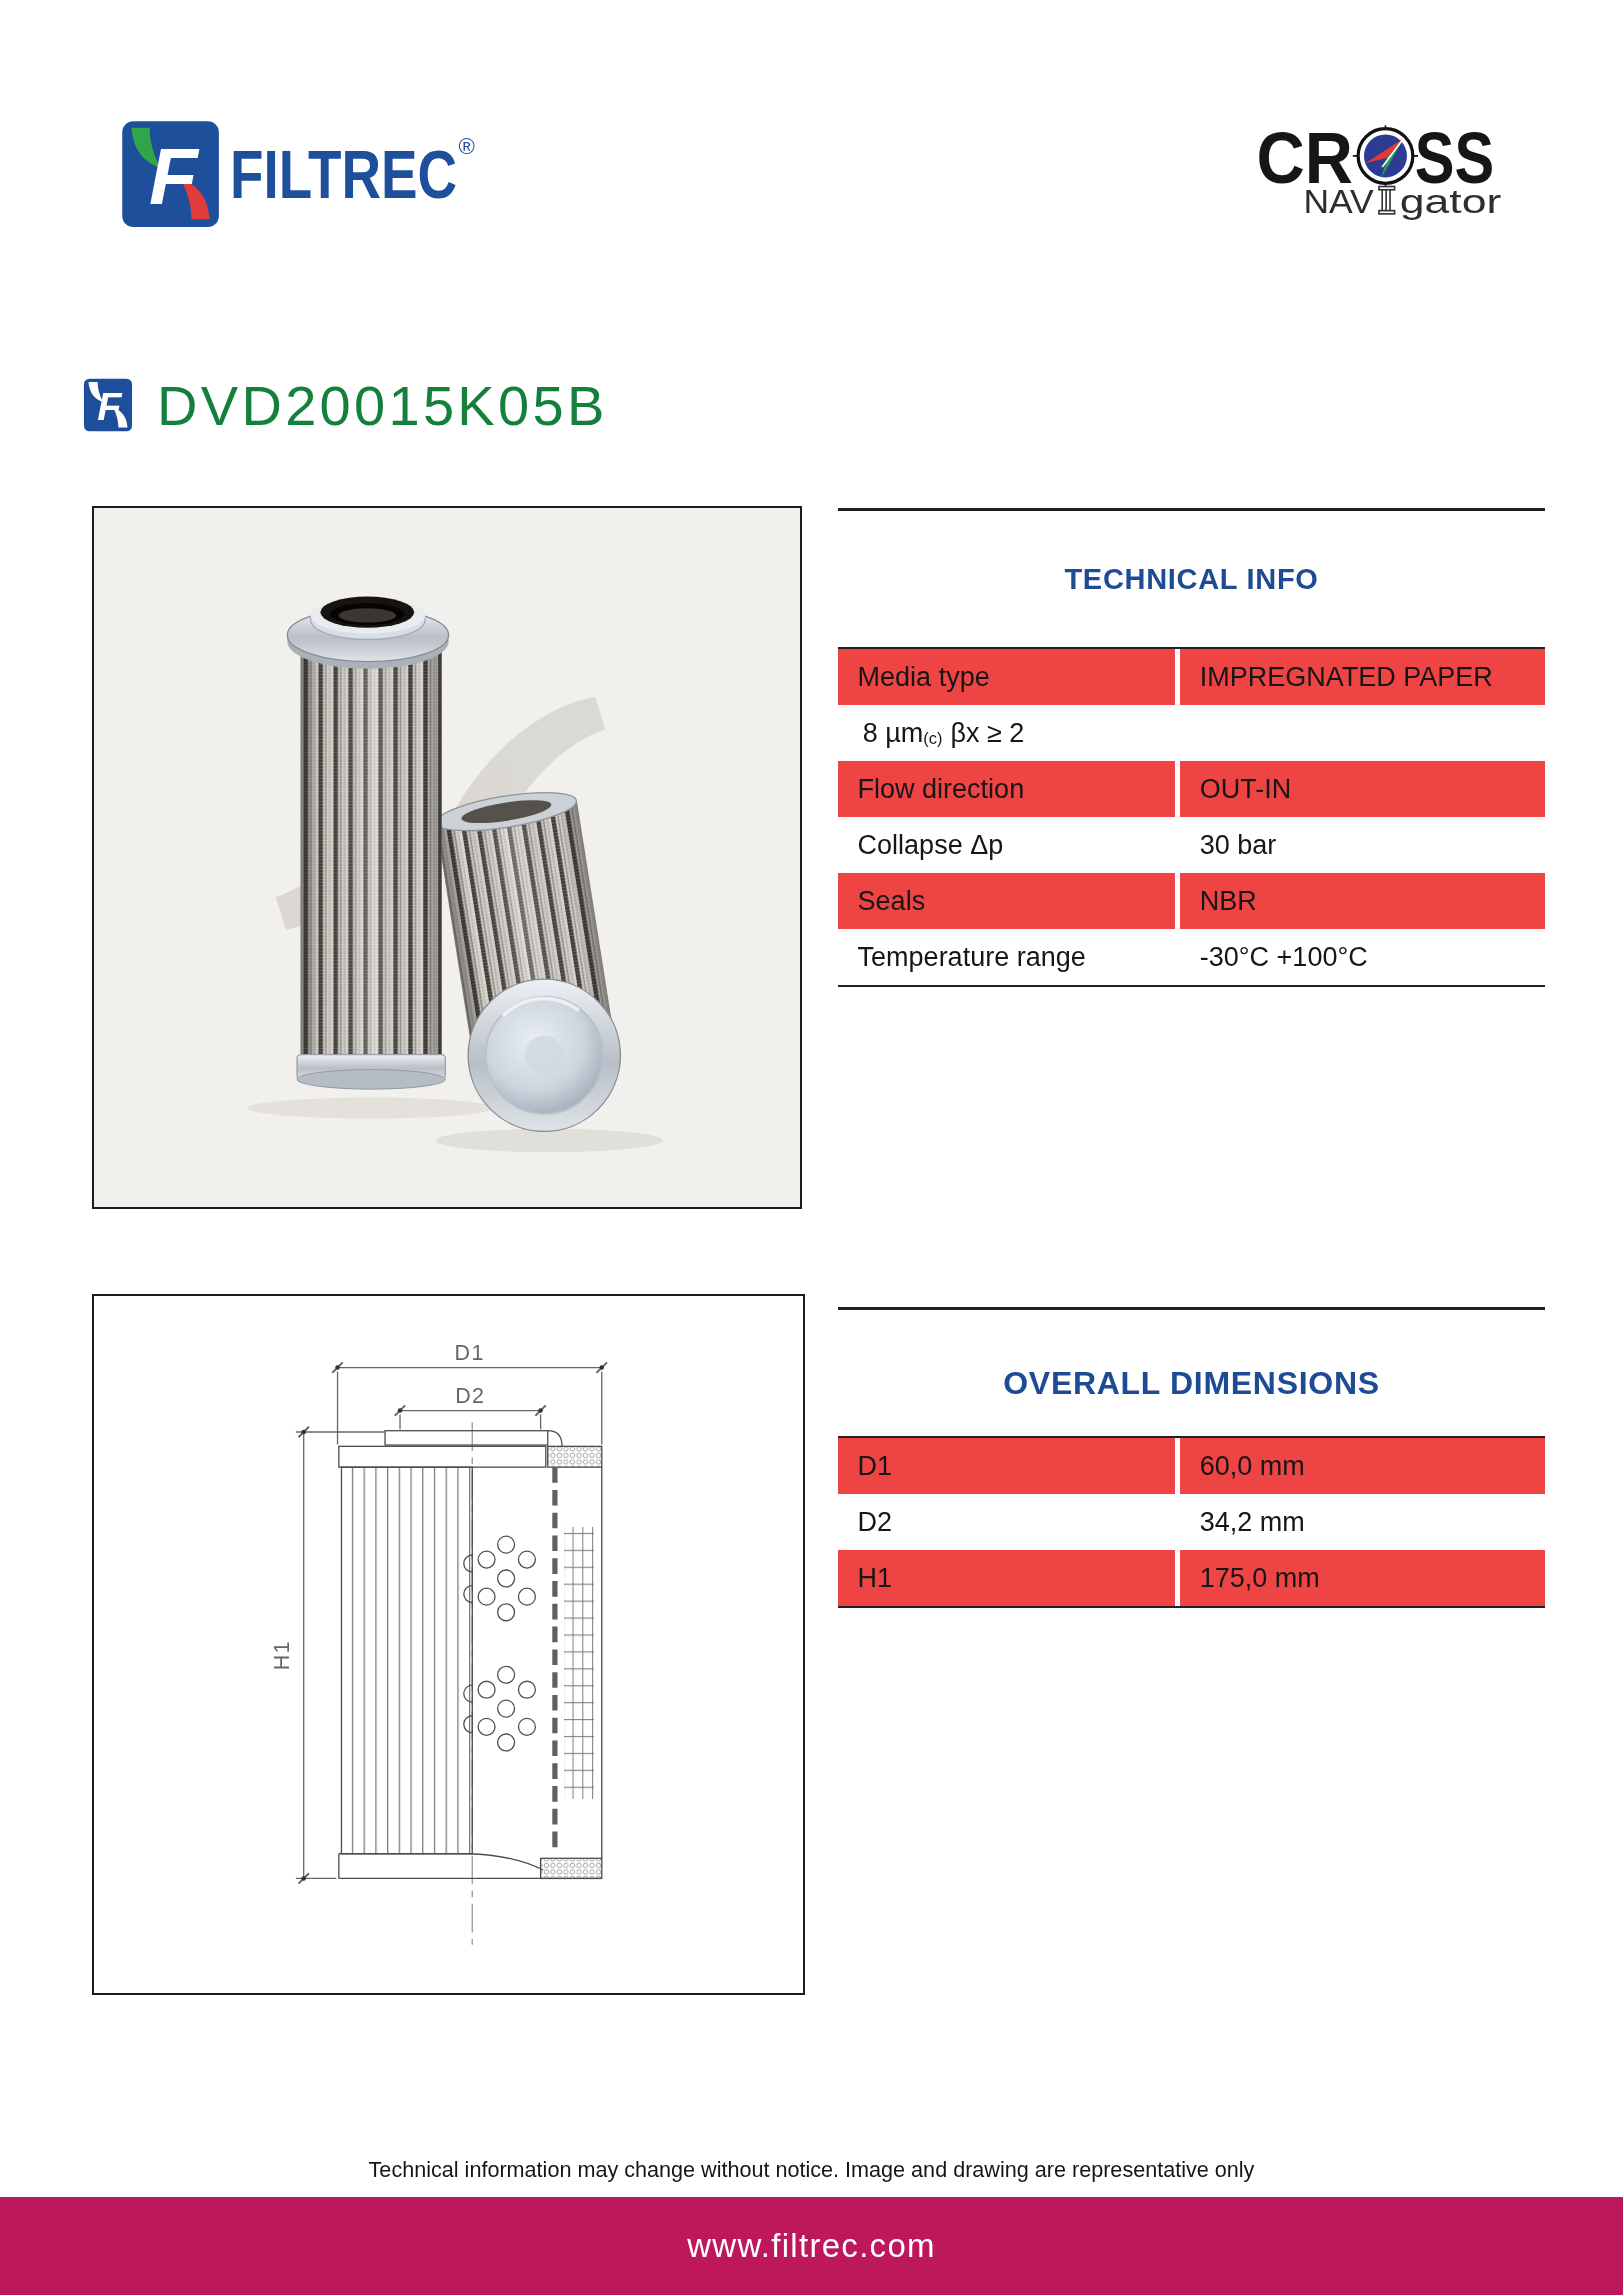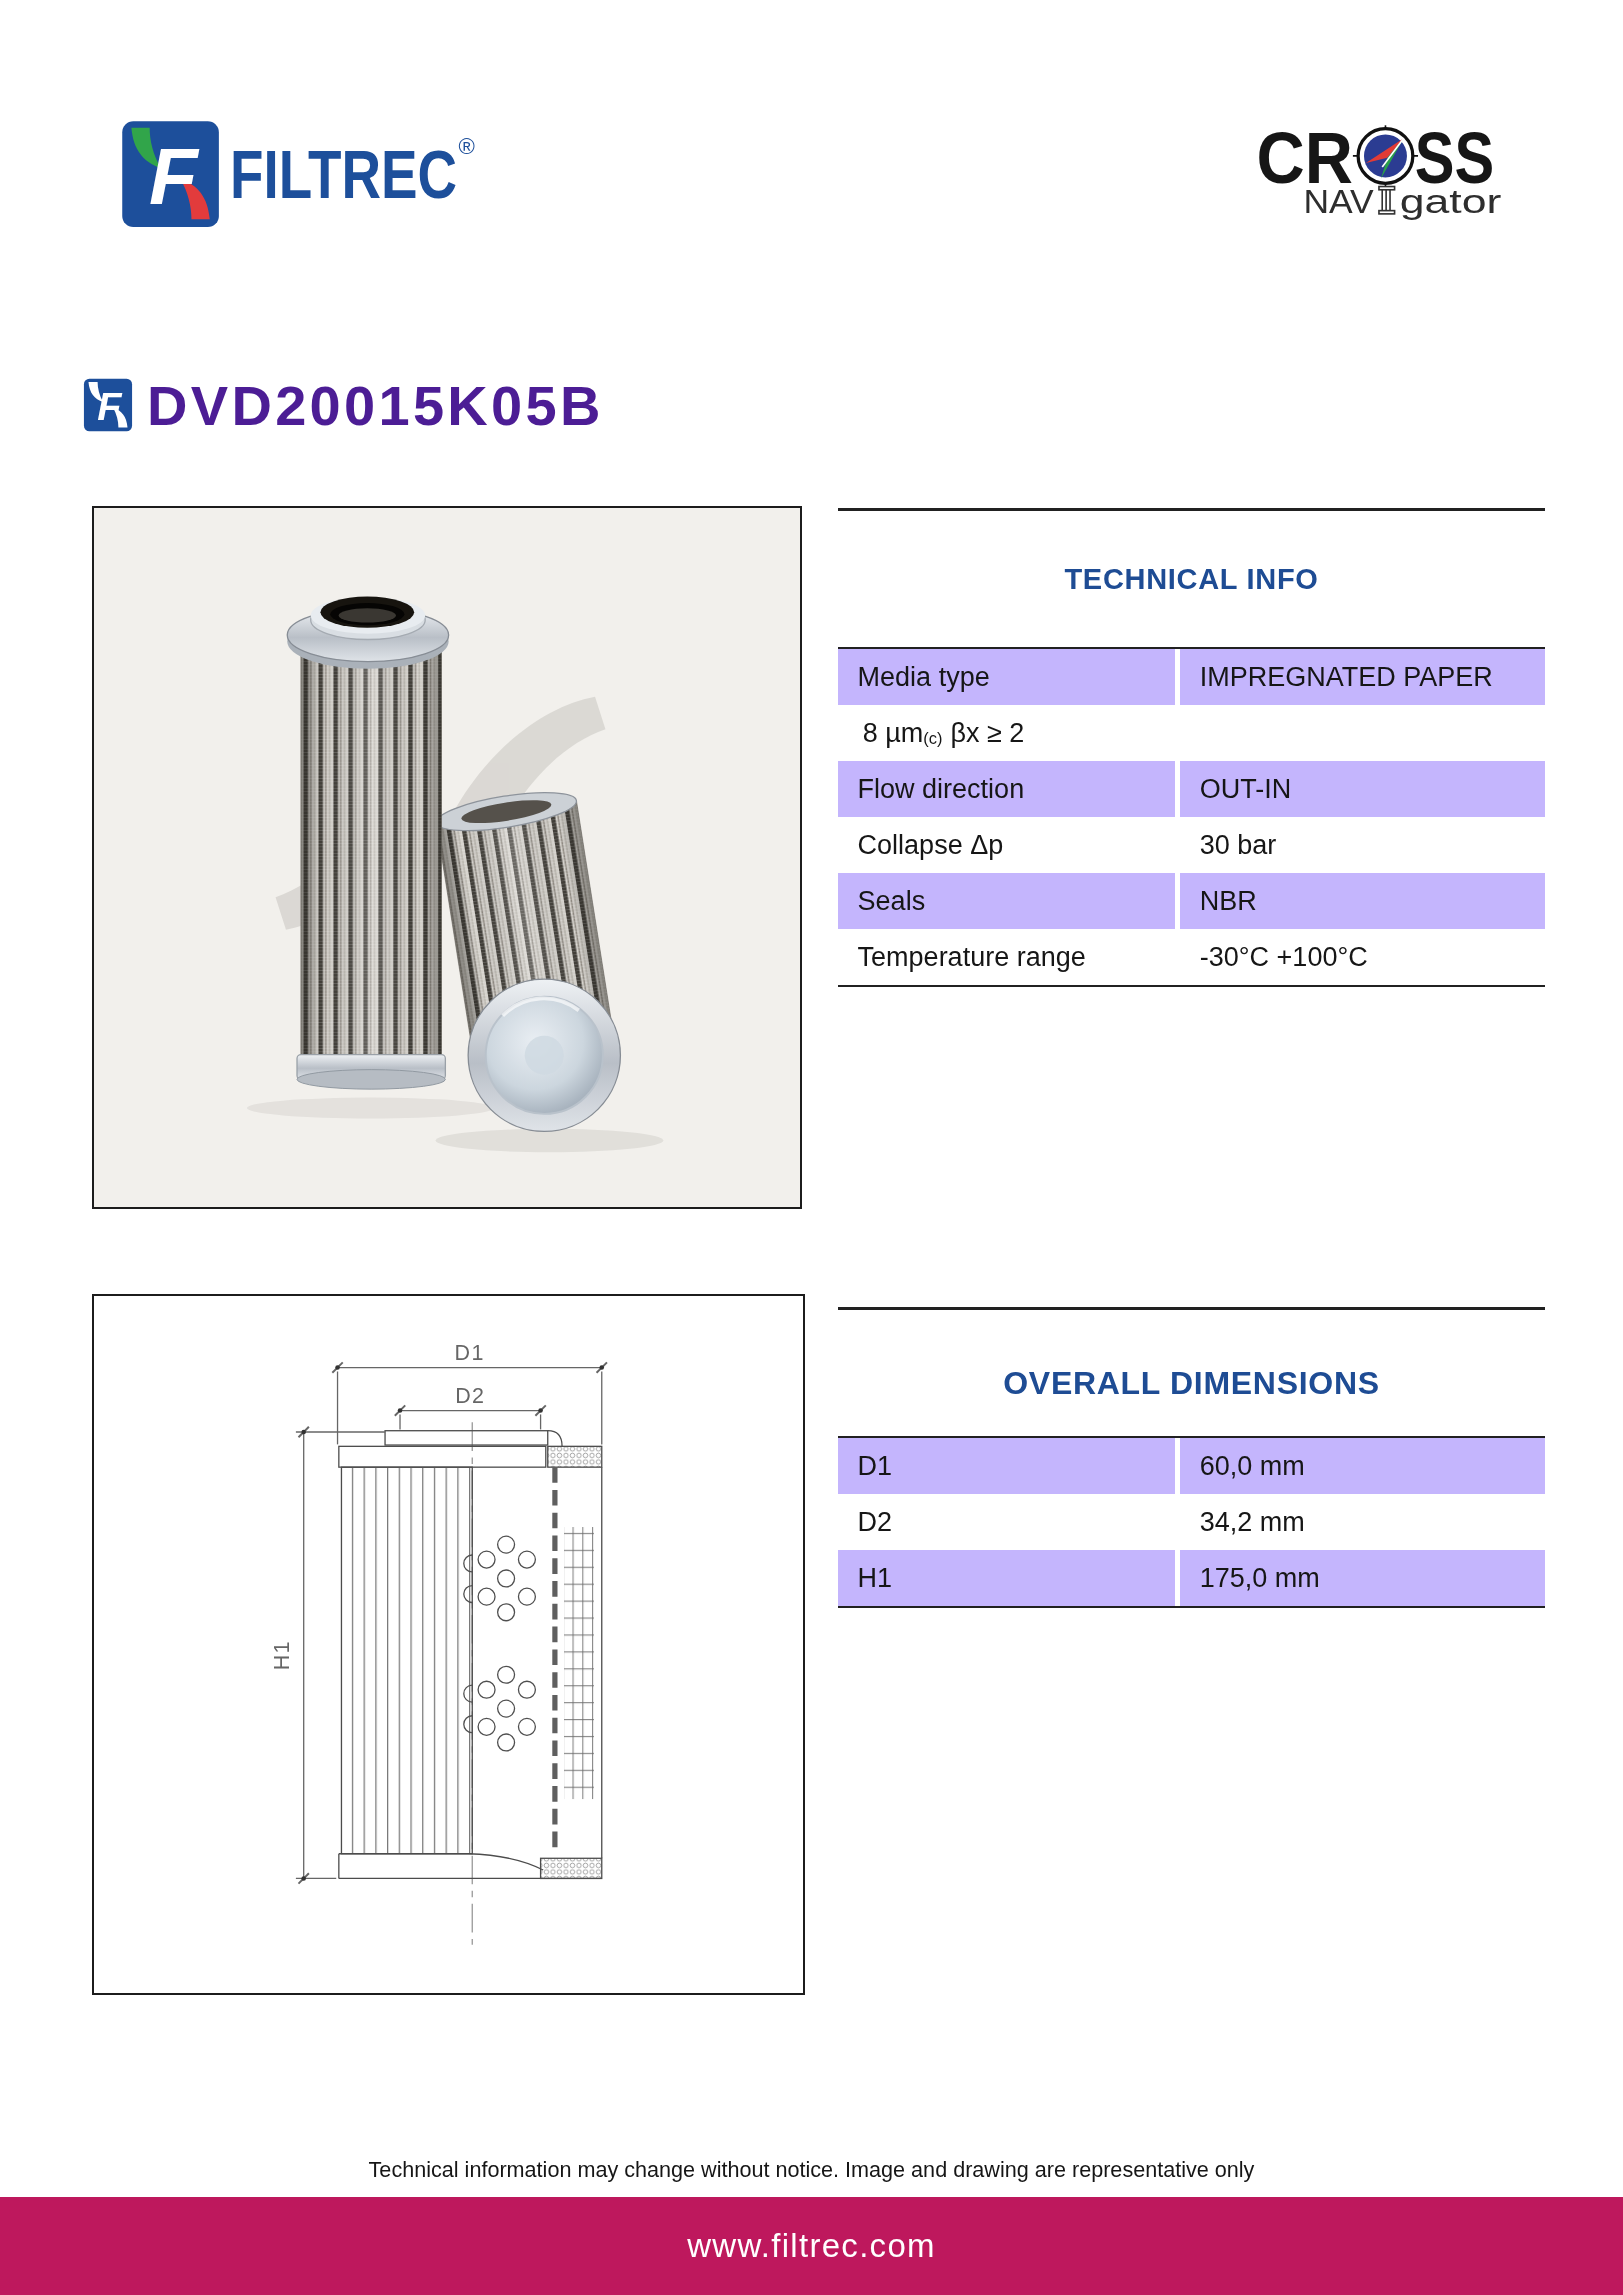--- a/index.html
+++ b/index.html
@@ -9,22 +9,22 @@
   }
   .abs{position:absolute;}
 
   
   #filtrec-logo{left:121px;top:120px;width:406px;height:111px;}
   #cross-logo{left:1243px;top:124px;width:268px;height:99px;}
 
   
   #title-icon{left:83px;top:378px;width:50px;height:54px;}
   #product-code{
-    left:147px;top:378px;width:654px;line-height:56px;font-size:56px;font-weight:bold;
-    letter-spacing:3.3px;color:#4c1d95;white-space:nowrap;
+    left:157px;top:378px;width:654px;line-height:56px;font-size:56px;font-weight:normal;
+    letter-spacing:3.3px;color:#15803d;white-space:nowrap;
   }
 
   
   .frame{border:2px solid #1c1c1c;box-sizing:border-box;overflow:hidden;background:#fff;}
   #photo-frame{left:92px;top:506px;width:710px;height:703px;}
   #drawing-frame{left:92px;top:1294px;width:713px;height:701px;}
   #photo-frame svg,#drawing-frame svg{display:block;width:100%;height:100%;}
 
   
   .rule{left:838px;width:707px;height:2.6px;background:#212121;}
@@ -38,21 +38,21 @@
   #dims-title{top:1364px;font-size:32px;line-height:39px;}
 
   .data-table{left:838px;width:707px;border-top:2.6px solid #212121;border-bottom:2.6px solid #212121;}
   #tech-table{top:647px;}
   #dims-table{top:1436px;}
   .trow{display:flex;height:56px;}
   .tcell{display:flex;align-items:center;font-size:27px;color:#161616;background:#ffffff;}
   .tcell.label{width:337px;padding-left:19.6px;box-sizing:border-box;}
   .tcell.gap{width:5.2px;background:#ffffff !important;}
   .tcell.value{flex:1;padding-left:19.6px;box-sizing:border-box;text-align:right;}
-  .trow.gray .tcell:not(.gap){background:#c4b5fd;}
+  .trow.gray .tcell:not(.gap){background:#ef4444;}
   .eff-sub{font-size:16.4px;position:relative;top:5.9px;}
   .eff-suffix{margin-left:7.9px;}
 
   
   #disclaimer{left:0;top:2157px;width:1623px;text-align:center;font-size:21.6px;color:#161616;}
   #footer-bar{left:0;top:2197px;width:1623px;height:98px;background:#be185d;
     display:flex;align-items:center;justify-content:center;}
   #footer-bar span{color:#ffffff;font-size:33px;letter-spacing:1.3px;}
 
   svg text{font-family:"Liberation Sans", sans-serif;}

